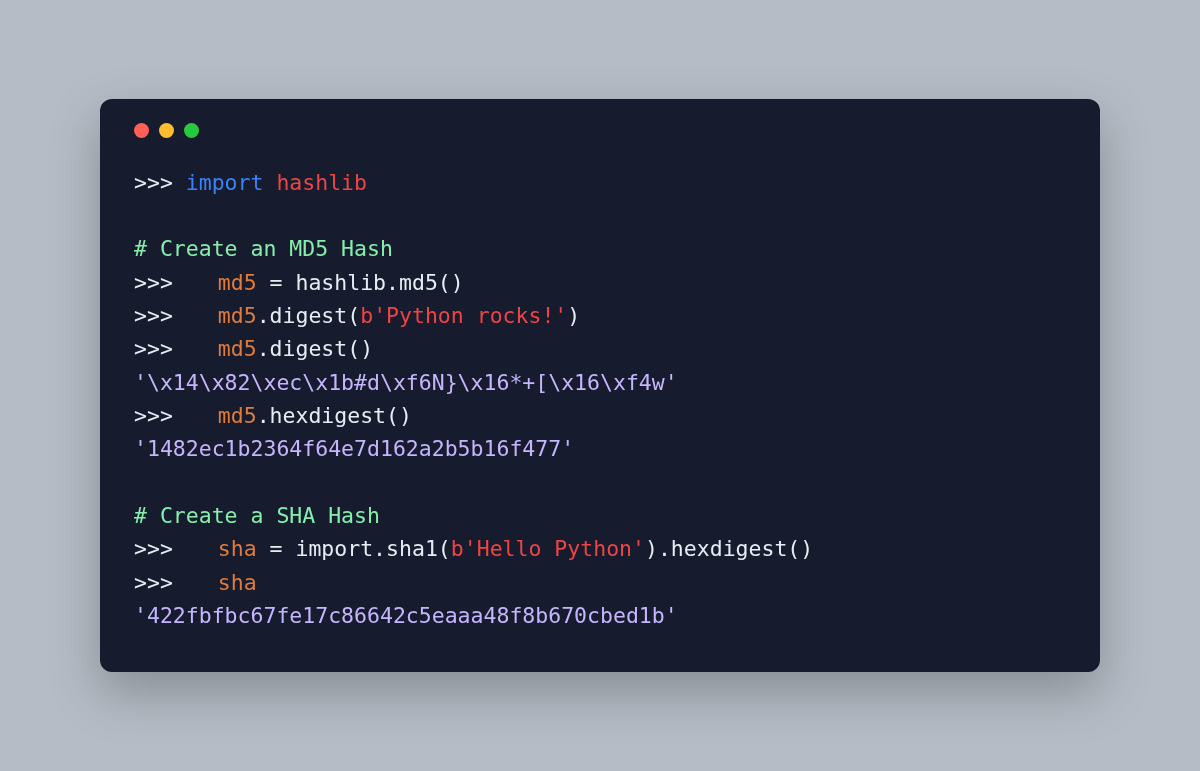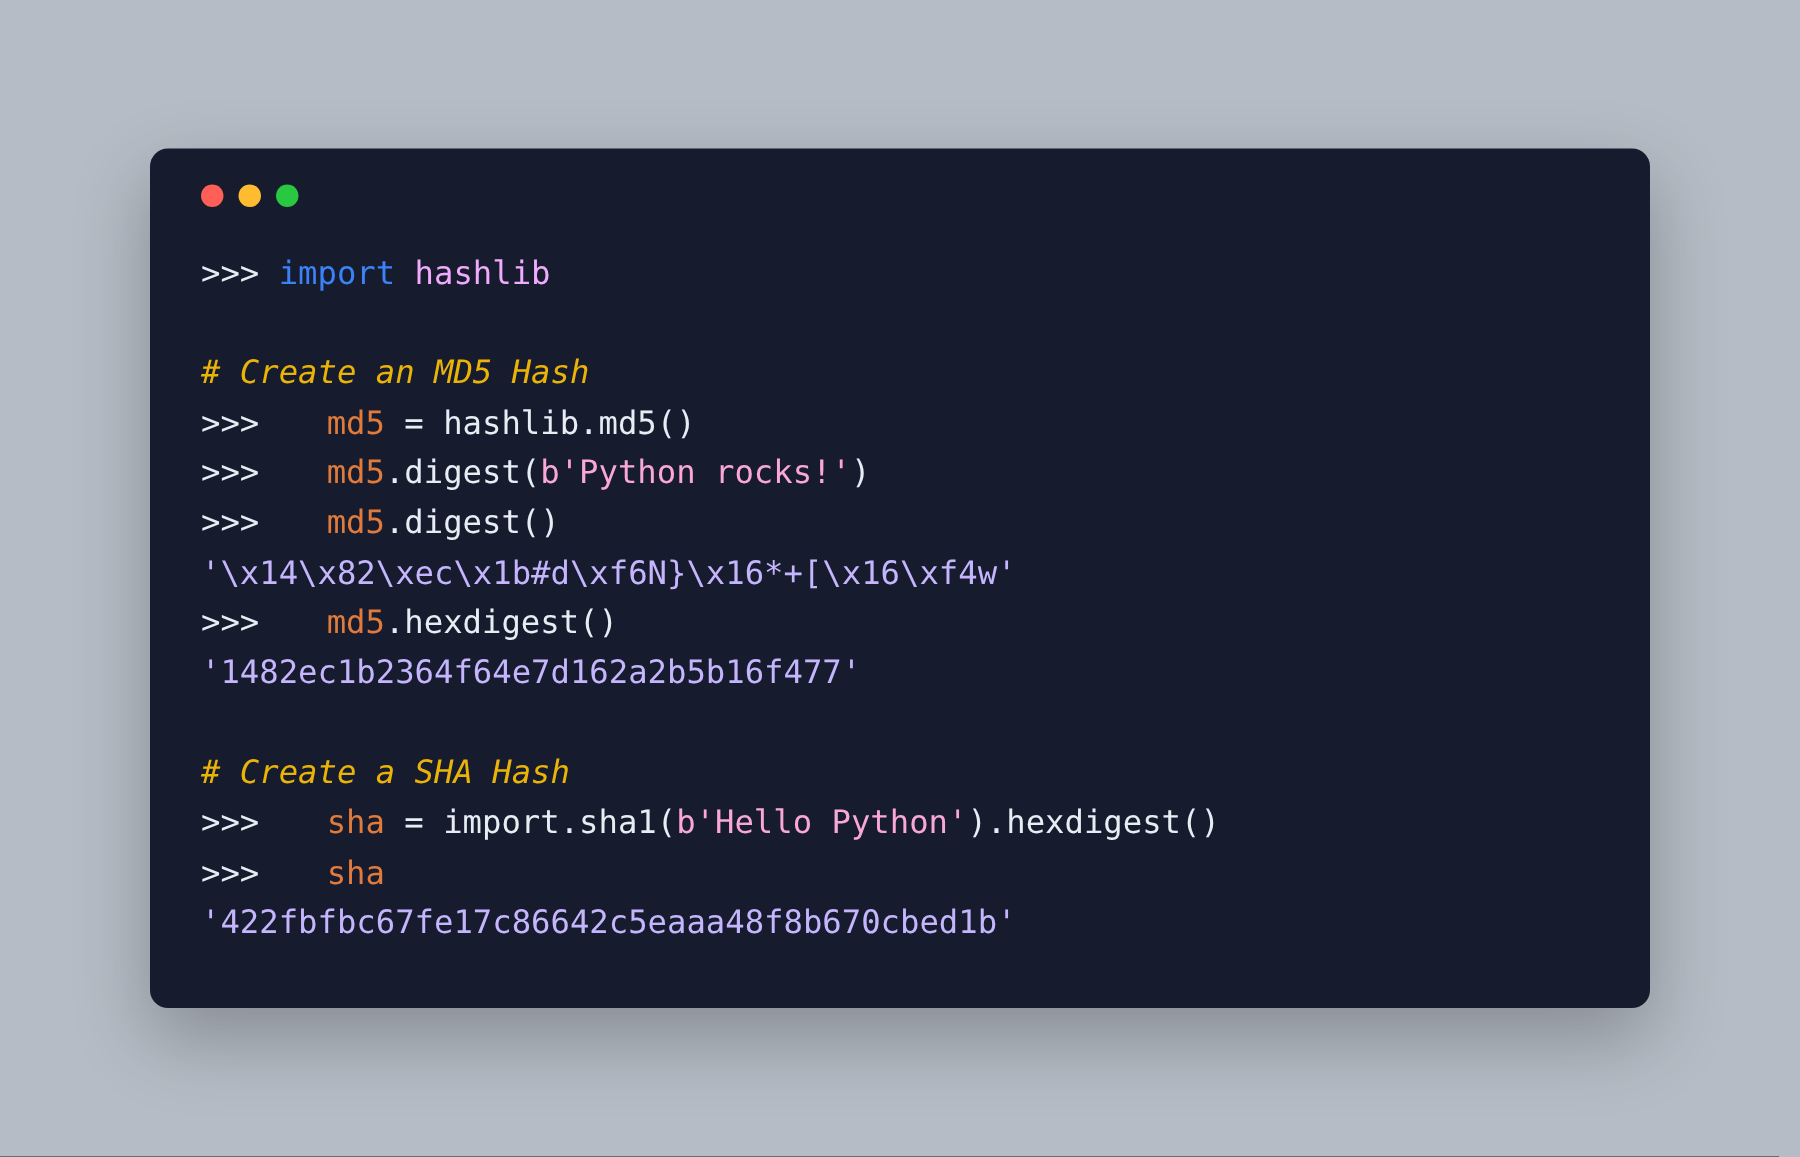--- a/index.html
+++ b/index.html
@@ -33,25 +33,25 @@
   .dot-yellow { background: #febc2e; }
   .dot-green  { background: #28c840; }
   .code {
     font-size: 21.5px;
     line-height: 1.55;
     white-space: pre;
     color: #d6deeb;
   }
   .prompt   { color: #e6edf3; }
   .kw       { color: #3b82f6; }      
-  .mod      { color: #f0abfc; }      
-  .comment  { color: #eab308; font-style: italic; }
+  .mod      { color: #ef4444; }      
+  .comment  { color: #86efac; }
   .ident    { color: #e07b3c; margin-left: 32px; }
   .func     { color: #e6edf3; text-align: center; }
-  .str      { color: #f9a8d4; }
+  .str      { color: #ef4444; }
   .out      { color: #c4b5fd; }
   .blank    { display: block; height: 1.55em; }
 </style>
 </head>
 <body>
 
 <div class="terminal">
   <div class="titlebar">
     <div class="dot dot-red"></div>
     <div class="dot dot-yellow"></div>

